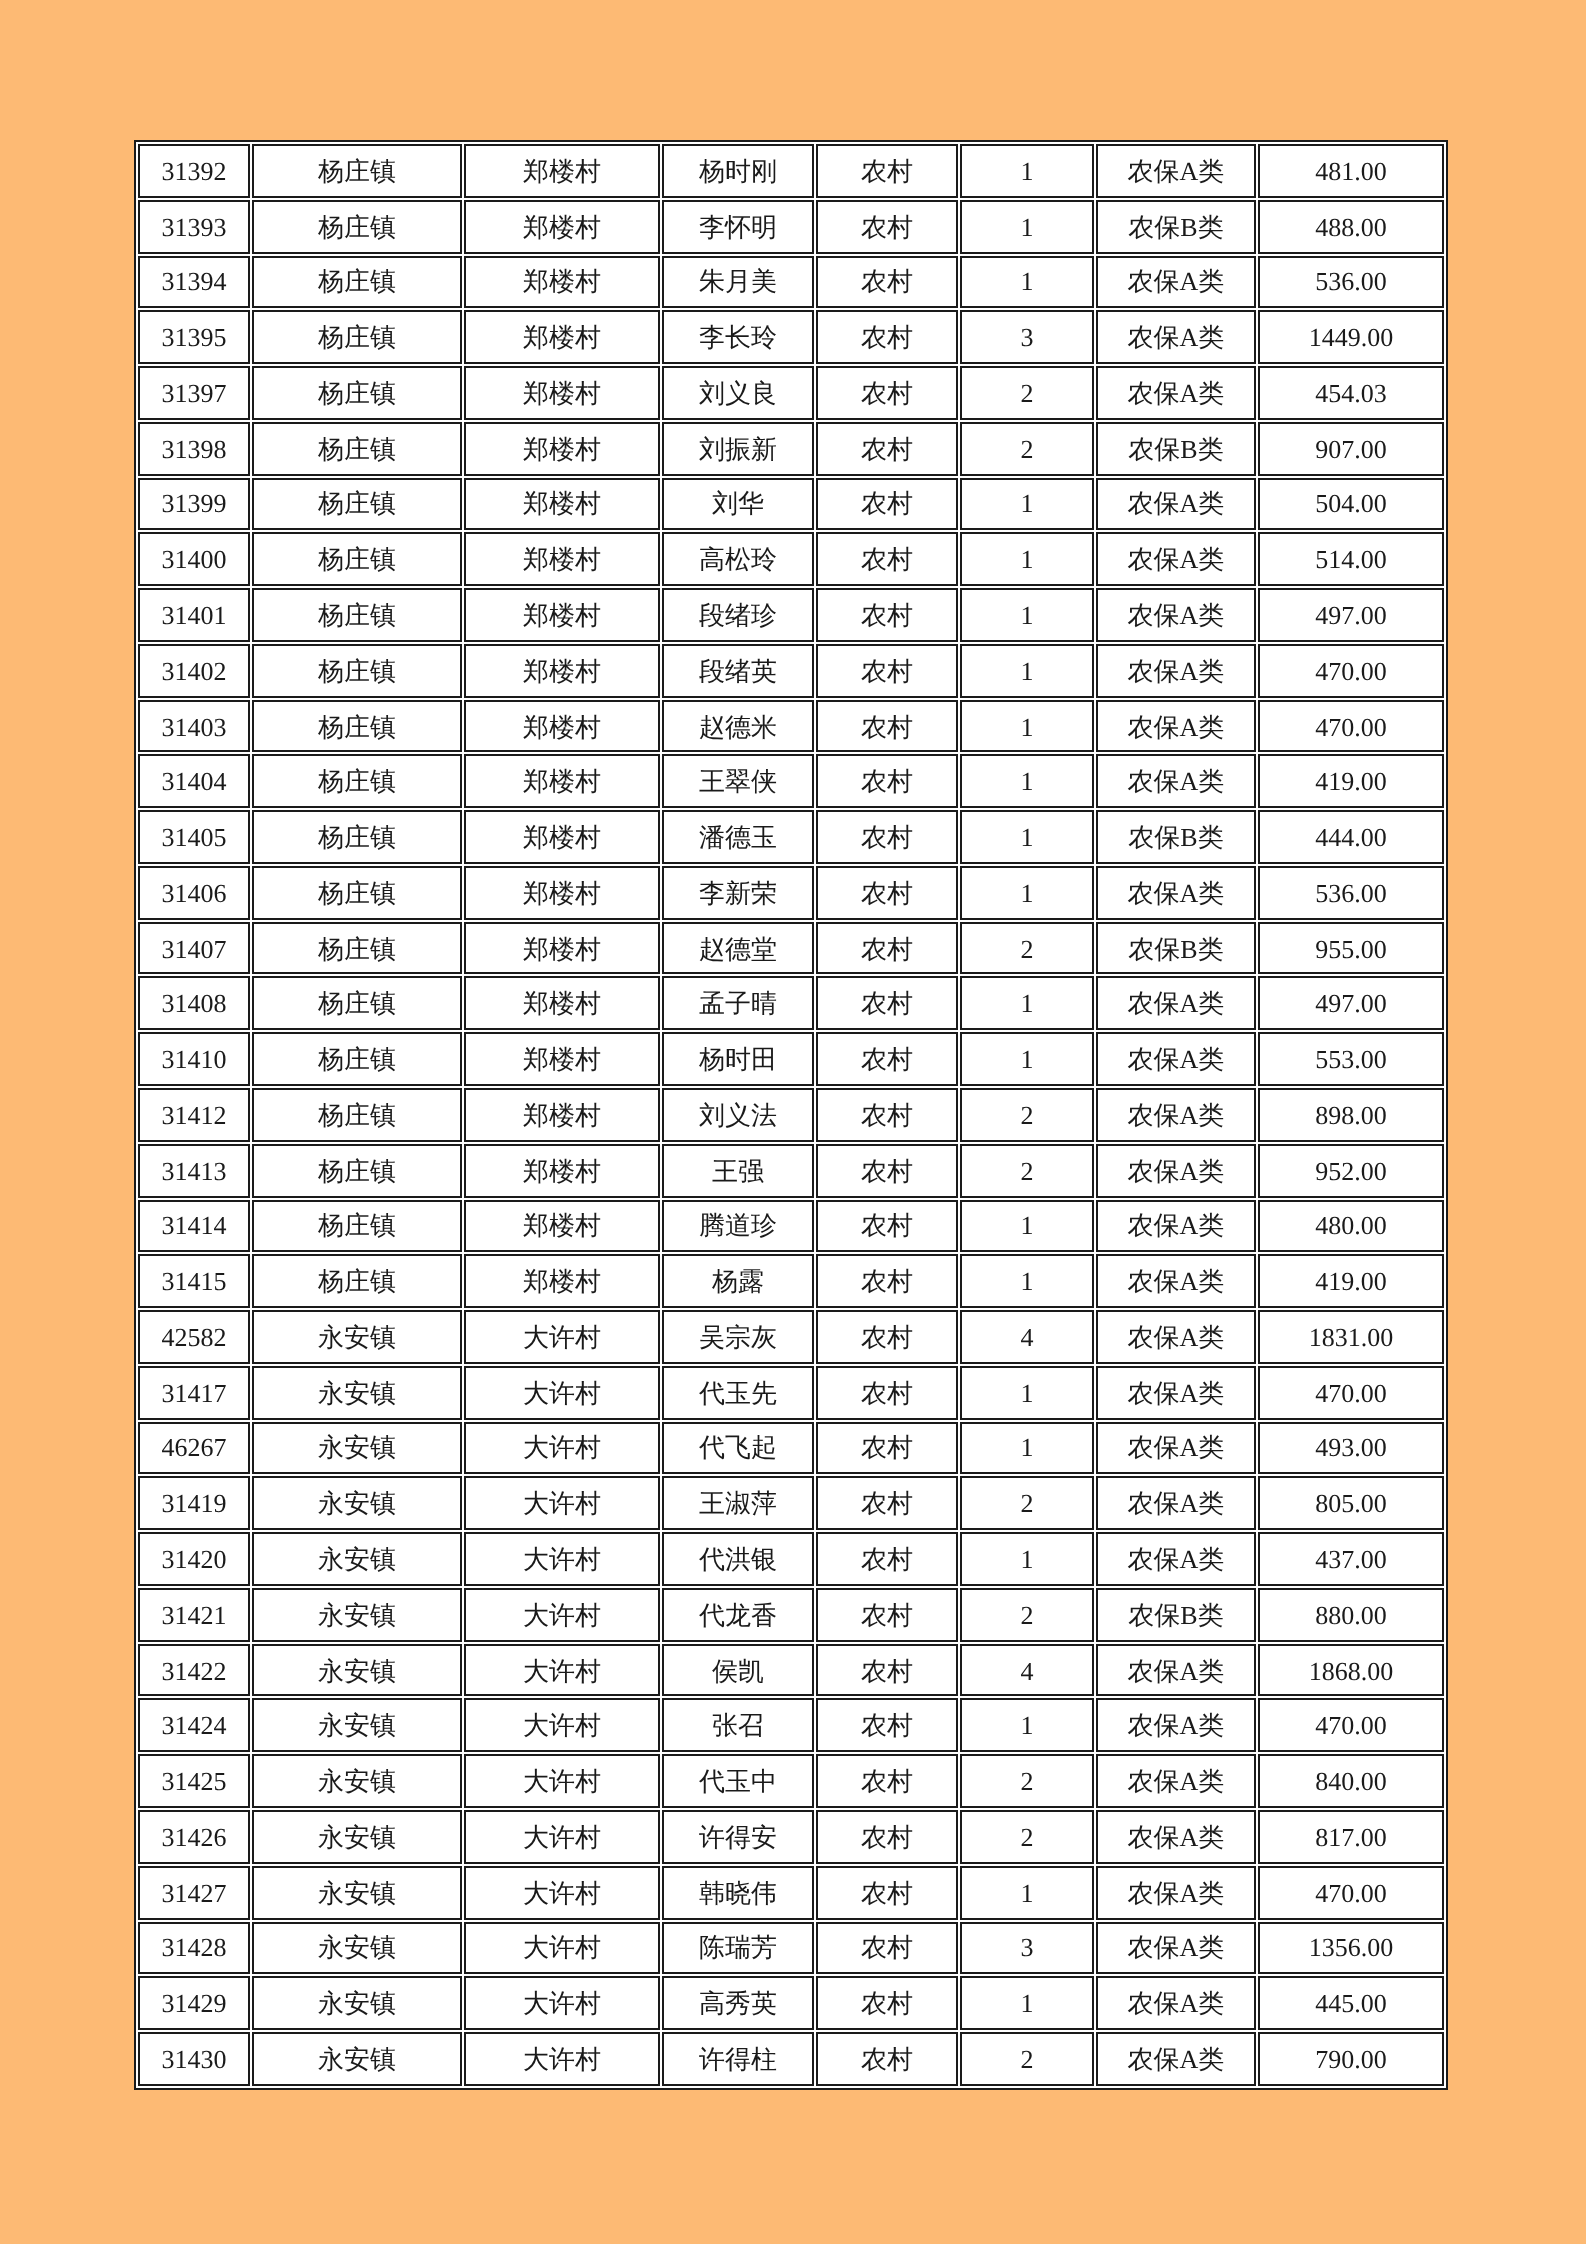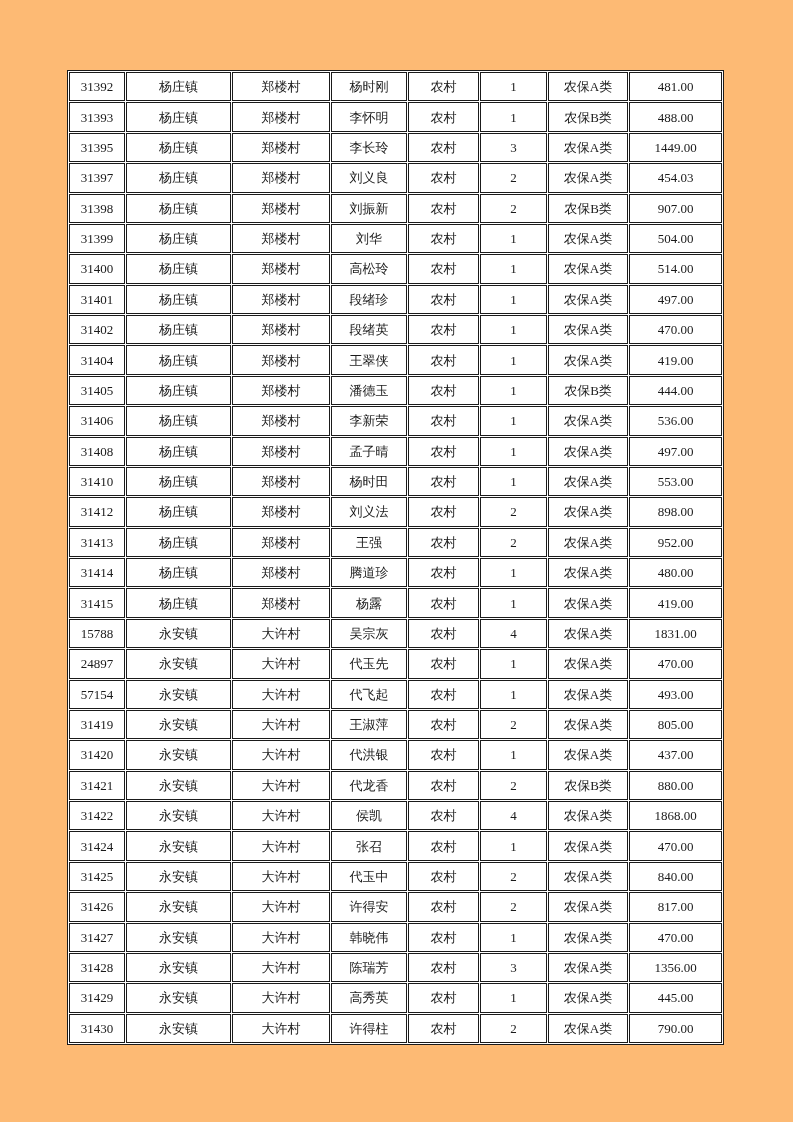--- a/index.html
+++ b/index.html
@@ -70,20 +70,30 @@
           <td>31393</td>
           <td>杨庄镇</td>
           <td>郑楼村</td>
           <td>李怀明</td>
           <td>农村</td>
           <td>1</td>
           <td>农保B类</td>
           <td>488.00</td>
         </tr>
         <tr>
+          <td>31394</td>
+          <td>杨庄镇</td>
+          <td>郑楼村</td>
+          <td>朱月美</td>
+          <td>农村</td>
+          <td>1</td>
+          <td>农保A类</td>
+          <td>536.00</td>
+        </tr>
+        <tr>
           <td>31395</td>
           <td>杨庄镇</td>
           <td>郑楼村</td>
           <td>李长玲</td>
           <td>农村</td>
           <td>3</td>
           <td>农保A类</td>
           <td>1449.00</td>
         </tr>
         <tr>
@@ -140,20 +150,30 @@
           <td>31402</td>
           <td>杨庄镇</td>
           <td>郑楼村</td>
           <td>段绪英</td>
           <td>农村</td>
           <td>1</td>
           <td>农保A类</td>
           <td>470.00</td>
         </tr>
         <tr>
+          <td>31403</td>
+          <td>杨庄镇</td>
+          <td>郑楼村</td>
+          <td>赵德米</td>
+          <td>农村</td>
+          <td>1</td>
+          <td>农保A类</td>
+          <td>470.00</td>
+        </tr>
+        <tr>
           <td>31404</td>
           <td>杨庄镇</td>
           <td>郑楼村</td>
           <td>王翠侠</td>
           <td>农村</td>
           <td>1</td>
           <td>农保A类</td>
           <td>419.00</td>
         </tr>
         <tr>
@@ -170,20 +190,30 @@
           <td>31406</td>
           <td>杨庄镇</td>
           <td>郑楼村</td>
           <td>李新荣</td>
           <td>农村</td>
           <td>1</td>
           <td>农保A类</td>
           <td>536.00</td>
         </tr>
         <tr>
+          <td>31407</td>
+          <td>杨庄镇</td>
+          <td>郑楼村</td>
+          <td>赵德堂</td>
+          <td>农村</td>
+          <td>2</td>
+          <td>农保B类</td>
+          <td>955.00</td>
+        </tr>
+        <tr>
           <td>31408</td>
           <td>杨庄镇</td>
           <td>郑楼村</td>
           <td>孟子晴</td>
           <td>农村</td>
           <td>1</td>
           <td>农保A类</td>
           <td>497.00</td>
         </tr>
         <tr>
@@ -230,41 +260,41 @@
           <td>31415</td>
           <td>杨庄镇</td>
           <td>郑楼村</td>
           <td>杨露</td>
           <td>农村</td>
           <td>1</td>
           <td>农保A类</td>
           <td>419.00</td>
         </tr>
         <tr>
-          <td>15788</td>
+          <td>42582</td>
           <td>永安镇</td>
           <td>大许村</td>
           <td>吴宗灰</td>
           <td>农村</td>
           <td>4</td>
           <td>农保A类</td>
           <td>1831.00</td>
         </tr>
         <tr>
-          <td>24897</td>
+          <td>31417</td>
           <td>永安镇</td>
           <td>大许村</td>
           <td>代玉先</td>
           <td>农村</td>
           <td>1</td>
           <td>农保A类</td>
           <td>470.00</td>
         </tr>
         <tr>
-          <td>57154</td>
+          <td>46267</td>
           <td>永安镇</td>
           <td>大许村</td>
           <td>代飞起</td>
           <td>农村</td>
           <td>1</td>
           <td>农保A类</td>
           <td>493.00</td>
         </tr>
         <tr>
           <td>31419</td>

